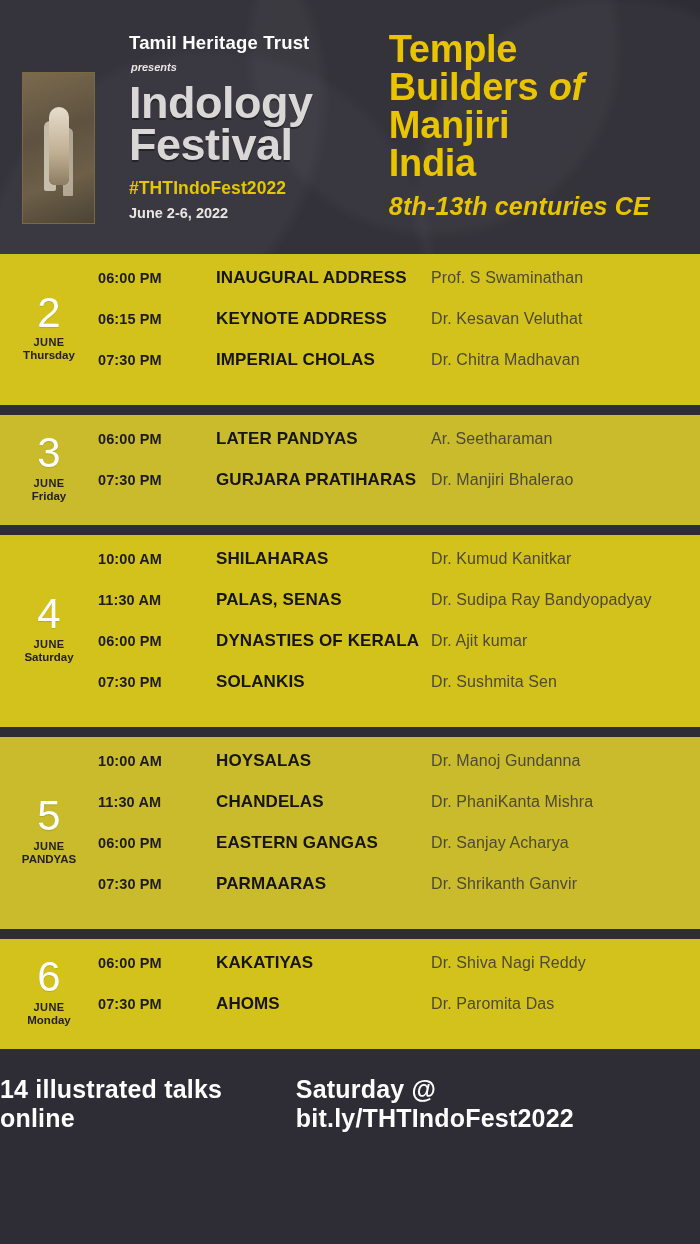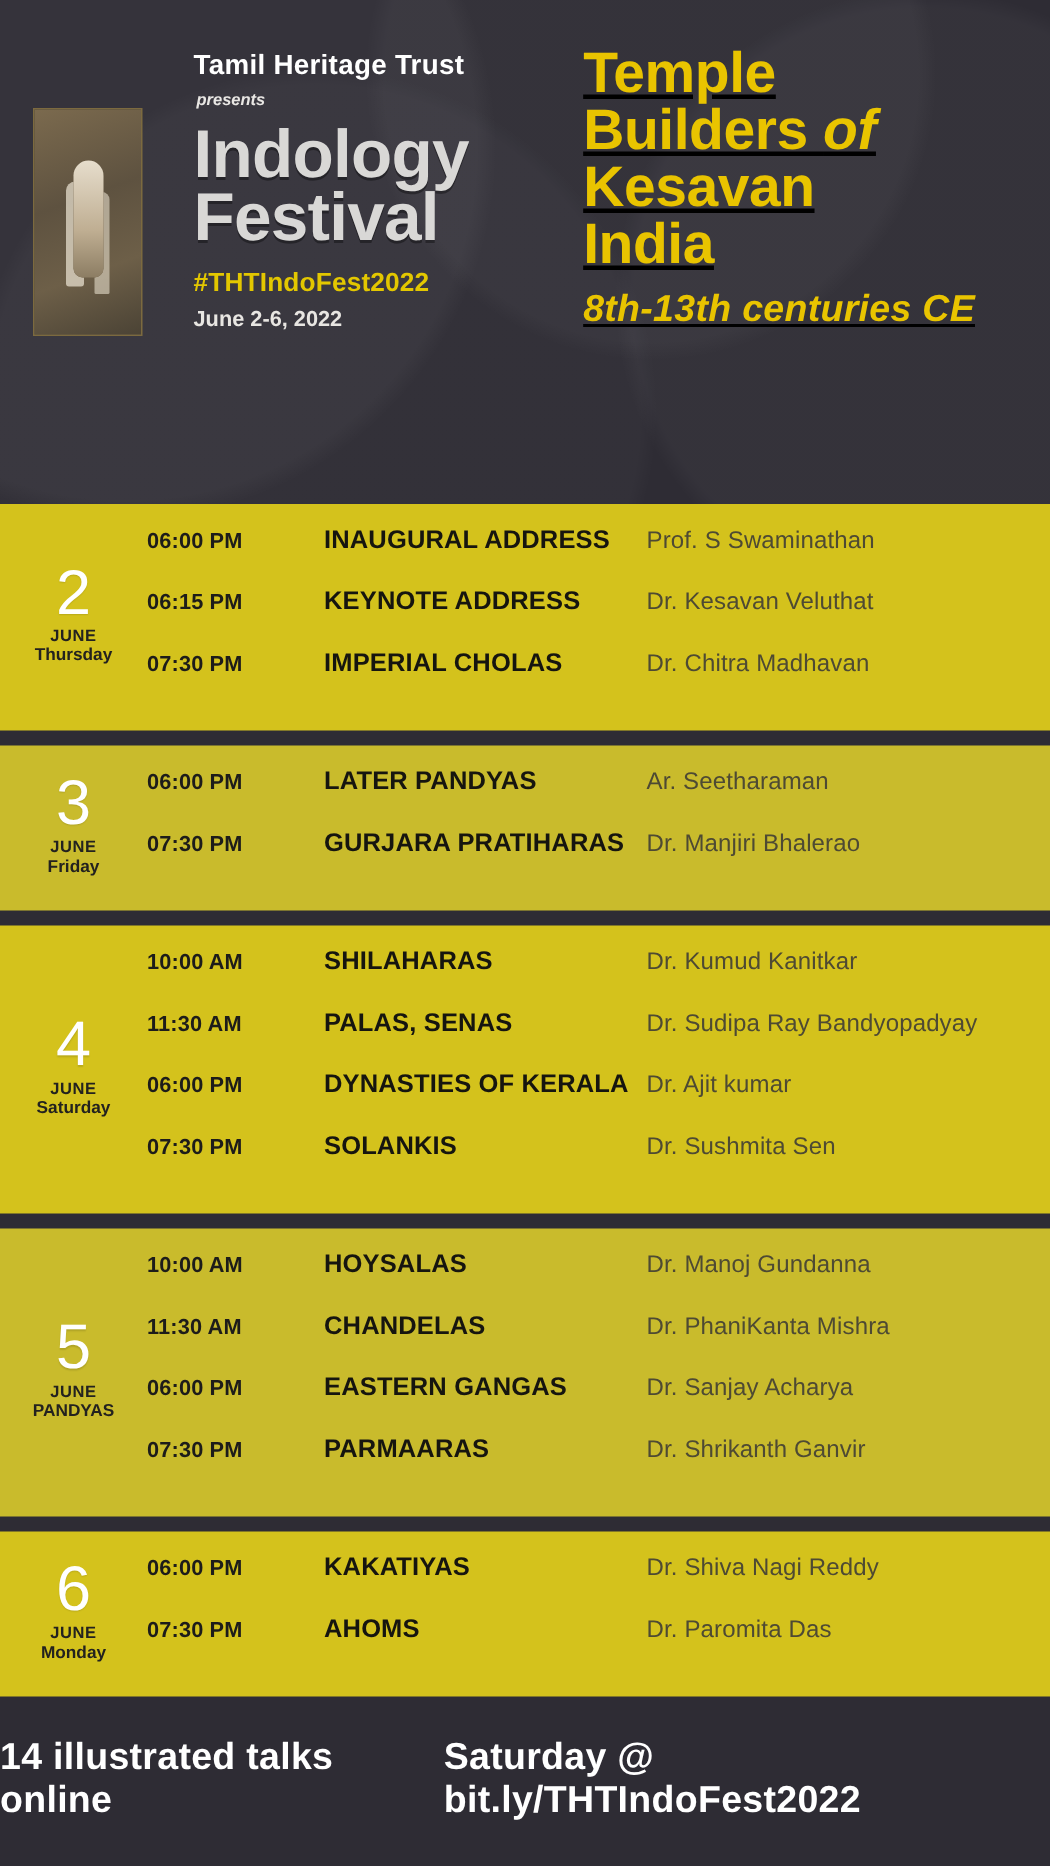--- a/index.html
+++ b/index.html
@@ -18,21 +18,21 @@
       radial-gradient(circle at 12% 8%, rgba(255,255,255,0.035) 0 18%, transparent 19%),
       radial-gradient(circle at 62% 4%, rgba(255,255,255,0.03) 0 14%, transparent 15%),
       radial-gradient(circle at 88% 16%, rgba(255,255,255,0.03) 0 16%, transparent 17%),
       radial-gradient(circle at 30% 22%, rgba(255,255,255,0.022) 0 20%, transparent 21%),
       #2e2c34;
   }
 
   
   .header {
     position: relative;
-    height: 336px;
+    height: 254px;
     padding: 18px 20px 0 20px;
     display: flex;
     align-items: flex-start;
   }
   .header-inner {
     display: flex;
     width: 100%;
     align-items: flex-start;
   }
   .thumb {
@@ -99,21 +99,20 @@
     color: #e8e6e2;
     font-size: 14.5px;
     font-weight: bold;
   }
 
   .right-title {
     margin-left: auto;
     padding-top: 12px;
     padding-right: 30px;
     text-align: left;
-    text-decoration: underline;
   }
   .rt-line {
     color: #e9c400;
     font-size: 38px;
     font-weight: bold;
     line-height: 1.0;
     letter-spacing: -0.3px;
     white-space: nowrap;
   }
   .rt-line .of { font-style: italic; font-weight: bold; }
@@ -238,21 +237,21 @@
         </div>
         <div class="hashtag">#THTIndoFest2022</div>
         <div class="dates">June 2-6,  2022</div>
       </div>
 
       <div class="right-title">
         <div class="rt-line">Temple</div>
         <div class="rt-line">
           <span>Builders </span><span class="of">of</span>
         </div>
-        <div class="rt-line">Kesavan</div>
+        <div class="rt-line">Manjiri</div>
         <div class="rt-line">India</div>
         <div class="rt-sub">8th-13th centuries  CE</div>
       </div>
     </div>
   </div>
 
   <div class="schedule">
       <div class="day shade-a">
         <div class="daynum-col">
           <div class="daynum">2</div>

